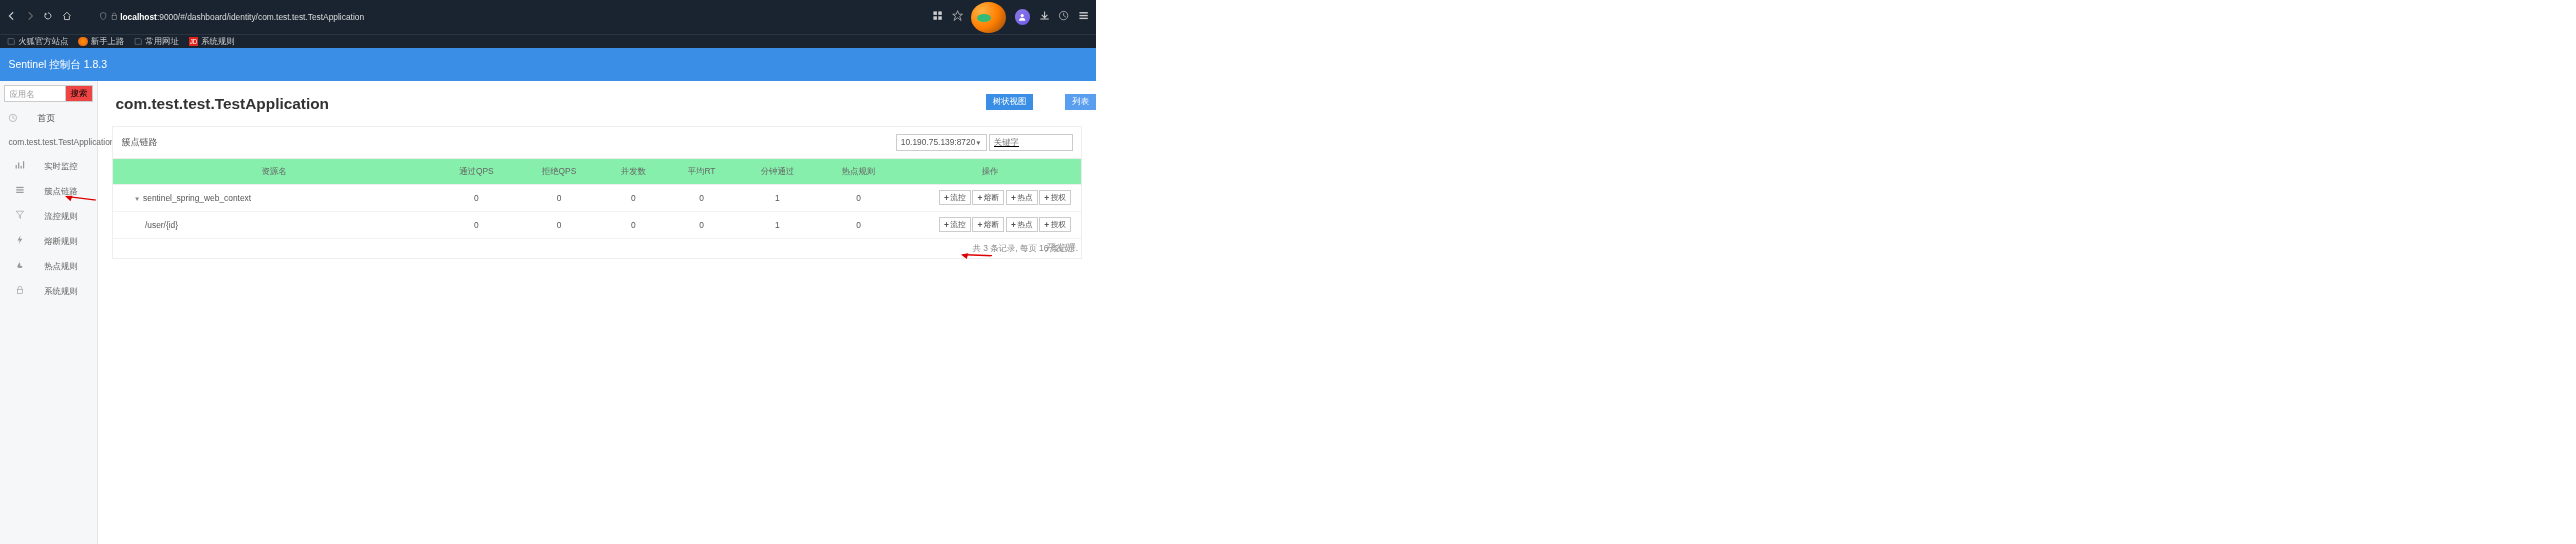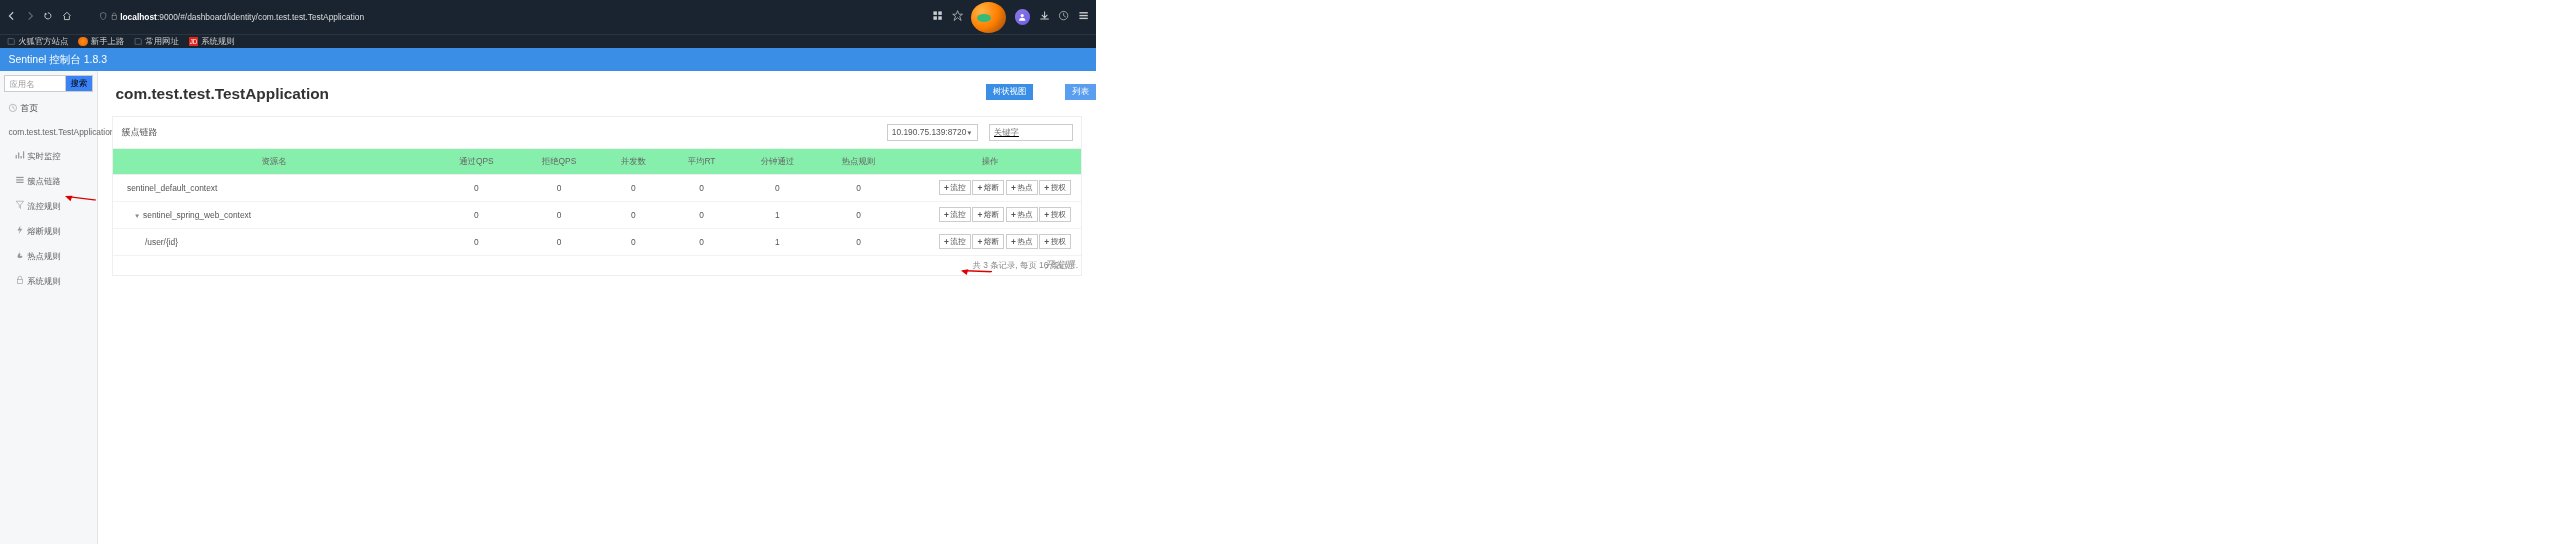--- a/index.html
+++ b/index.html
@@ -21,53 +21,53 @@
 .avatar-btn svg { width: 8.4px; height: 8.4px; fill: #fff; }
 
 
 .bookmarks { background: #1a2430; height: 14px; display: flex; align-items: center; padding: 0 7px; gap: 9.8px; border-top: 0.7px solid #2a3540; }
 .bookmarks .bm { display: flex; align-items: center; gap: 2.8px; color: #ccc; font-size: 8.4px; }
 .bookmarks .bm svg { width: 8.4px; height: 8.4px; fill: #888; }
 .bm-ff { width: 9.8px; height: 9.8px; background: radial-gradient(circle, #ff9500, #e25822); border-radius: 50%; }
 .bm-jd { width: 9.8px; height: 9.8px; background: #e1251b; color: #fff; font-size: 6.3px; display: flex; align-items: center; justify-content: center; }
 
 
-.app-header { background: #3a8ee6; height: 23px; display: flex; align-items: center; padding: 0 8.4px; }
+.app-header { background: #3a8ee6; height: 33px; display: flex; align-items: center; padding: 0 8.4px; }
 .app-header span { color: #fff; font-size: 10.5px; }
 
 
 .layout { display: flex; }
 .sidebar { width: 98px; background: #f6f7f8; min-height: 475px; border-right: 0.7px solid #e4e4e4; }
 .main { flex: 1; padding: 7px 14px; position: relative; }
 
 
 .search-row { display: flex; padding: 4.2px; gap: 0; }
 .search-row input { width: 62px; height: 17px; border: 0.7px solid #ccc; padding: 0 4.2px; font-size: 8.4px; color: #666; }
 .search-row input::placeholder { color: #999; }
-.search-row button { width: 26.6px; height: 17px; border: 0.7px solid #ccc; border-left: none; background: #3b82f6; font-size: 8.4px; cursor: pointer; }
-
-
-.nav-item { display: flex; align-items: center; height: 25px; padding: 0 8.4px; gap: 2px; color: #555; font-size: 9px; cursor: pointer; }
+.search-row button { width: 26.6px; height: 17px; border: 0.7px solid #ccc; border-left: none; background: #ef4444; font-size: 8.4px; cursor: pointer; }
+
+
+.nav-item { display: flex; align-items: center; height: 25px; padding: 0 8.4px; gap: 19px; color: #555; font-size: 9px; cursor: pointer; }
 .nav-item svg { width: 9.8px; height: 9.8px; fill: #999; }
 .nav-item.sub { padding-left: 15.4px; font-size: 8.4px; color: #666; }
 .nav-app { font-size: 8.4px; color: #666; position: relative; padding: 5.6px 8.4px; display: flex; justify-content: space-between; align-items: center; }
 .nav-app .cnt { color: #999; font-size: 7.7px; }
 .nav-app .chev { font-size: 6.3px; color: #999; }
 
 
 .page-title { font-size: 15.4px; font-weight: 600; color: #333; margin: 7px 0 12.6px 3.5px; }
 .view-toggle { position: absolute; right: 0; top: 12.6px; display: flex; }
 .vt-btn { padding: 2.8px 7px; font-size: 8.4px; color: #fff; cursor: pointer; margin-left: 32px; }
 .vt-tree { background: #3a8ee6; }
 .vt-list { background: #5a9ef0; }
 
 
 .panel { background: #fff; border: 0.7px solid #eee; }
 .panel-head { padding: 7px 8.4px; font-size: 9px; color: #555; display: flex; justify-content: space-between; align-items: center; }
-.panel-head-right { display: flex; gap: 11px; }
+.panel-head-right { display: flex; gap: 2px; }
 .select-ip { width: 91px; height: 17px; border: 0.7px solid #ccc; font-size: 8.4px; padding: 0 4.2px; background: #fff; display: flex; align-items: center; justify-content: space-between; }
 .select-ip .arr { font-size: 6.3px; color: #666; }
 .kw-input { width: 84px; height: 17px; border: 0.7px solid #ccc; padding: 0 4.2px; font-size: 8.4px; text-decoration: underline; }
 
 
 .tbl { width: 100%; border-collapse: collapse; font-size: 8.4px; }
 .tbl th { background: #86efac; padding: 7px 5.6px; text-align: center; color: #666; font-weight: normal; border-bottom: 0.7px solid #eee; border-top: 0.7px solid #eee; }
 .tbl th.res { text-align: center; width: 322px; }
 .tbl th.ops { width: 182px; }
 .tbl td { padding: 5.6px 5.6px; text-align: center; border-bottom: 0.7px solid #f2f2f2; color: #555; }
@@ -263,37 +263,20 @@
             <th>通过QPS</th>
             <th>拒绝QPS</th>
             <th>并发数</th>
             <th>平均RT</th>
             <th>分钟通过</th>
             <th>热点规则</th>
             <th class="ops">操作</th>
           </tr>
         </thead>
         <tbody id="tbody">
-            <tr>
-              <td class="res"><span class="res-indent-0"><span>sentinel_default_context</span></span></td>
-              <td>0</td>
-              <td>0</td>
-              <td>0</td>
-              <td>0</td>
-              <td>0</td>
-              <td>0</td>
-              <td>
-                <div class="op-btns">
-                  <div class="op-btn"><b>+</b>流控</div>
-                  <div class="op-btn"><b>+</b>熔断</div>
-                  <div class="op-btn"><b>+</b>热点</div>
-                  <div class="op-btn"><b>+</b>授权</div>
-                </div>
-              </td>
-            </tr>
             <tr>
               <td class="res"><span class="res-indent-1"><span class="tree-tog">▼</span><span>sentinel_spring_web_context</span></span></td>
               <td>0</td>
               <td>0</td>
               <td>0</td>
               <td>0</td>
               <td>1</td>
               <td>0</td>
               <td>
                 <div class="op-btns">

